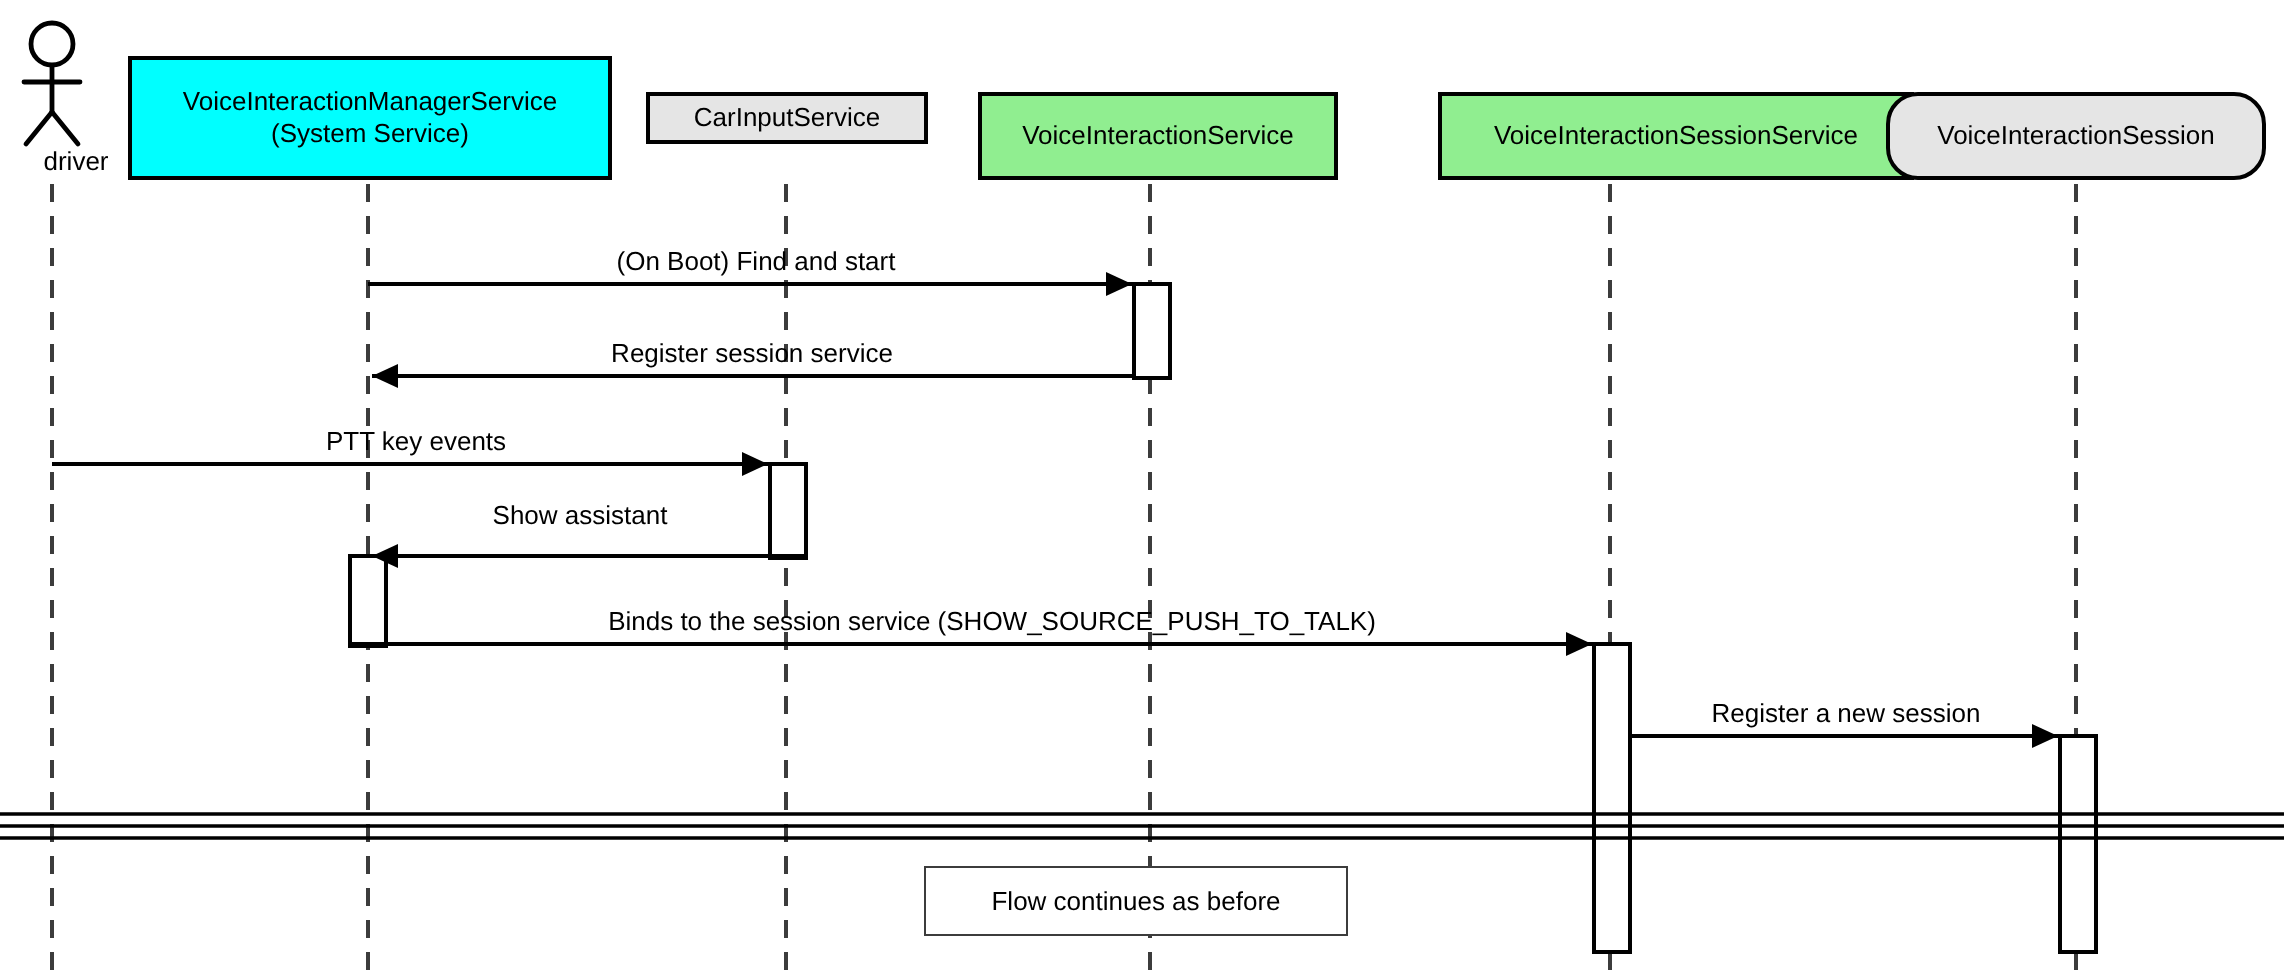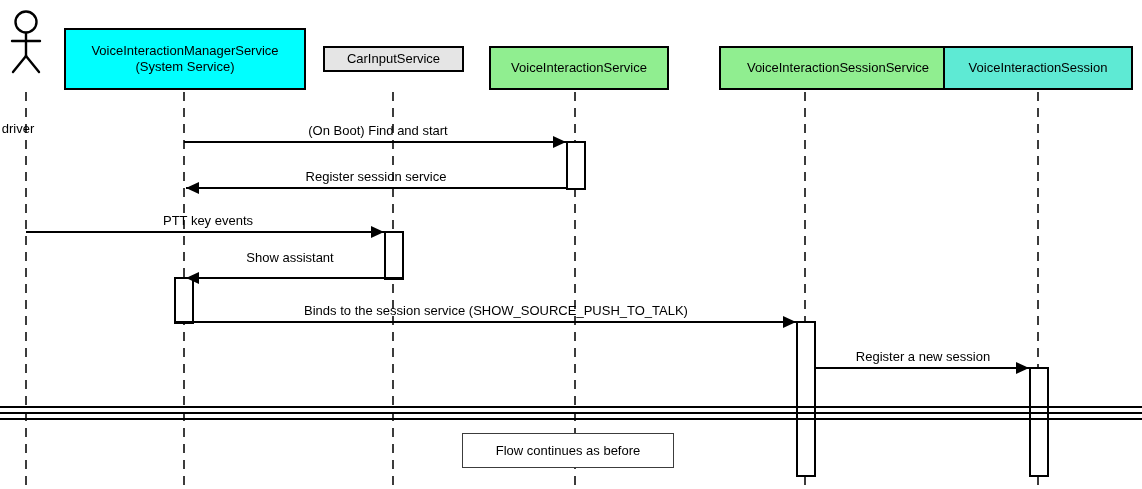--- a/index.html
+++ b/index.html
@@ -124,23 +124,23 @@
 
   <div class="participant-box" style="left:64px; top:28px; width:242px; height:62px; background:#00FFFF;">VoiceInteractionManagerService
 (System Service)</div>
 
   <div class="participant-box" style="left:323px; top:46px; width:141px; height:26px; background:#e5e5e5;">CarInputService</div>
 
   <div class="participant-box" style="left:489px; top:46px; width:180px; height:44px; background:#90EE90;">VoiceInteractionService</div>
 
   <div class="participant-box" style="left:719px; top:46px; width:238px; height:44px; background:#90EE90;">VoiceInteractionSessionService</div>
 
-  <div class="participant-box" style="left:943px; top:46px; width:190px; height:44px; background:#5eead4;">VoiceInteractionSession</div>
+  <div class="participant-box" style="left:943px; top:46px; width:190px; height:44px; background:#e5e5e5;border-radius:16px;">VoiceInteractionSession</div>
 
-  <div class="actor-label" style="left:18px; top:73px;margin-top:48px;">driver</div>
+  <div class="actor-label" style="left:38px; top:73px;">driver</div>
 
   <div class="msg-label" style="left:378px; top:123px;">(On Boot) Find and start</div>
 
   <div class="msg-label" style="left:376px; top:169px;">Register session service</div>
 
   <div class="msg-label" style="left:208px; top:213px;">PTT key events</div>
 
   <div class="msg-label" style="left:290px; top:250px;">Show assistant</div>
 
   <div class="msg-label" style="left:496px; top:303px;">Binds to the session service (SHOW_SOURCE_PUSH_TO_TALK)</div>

